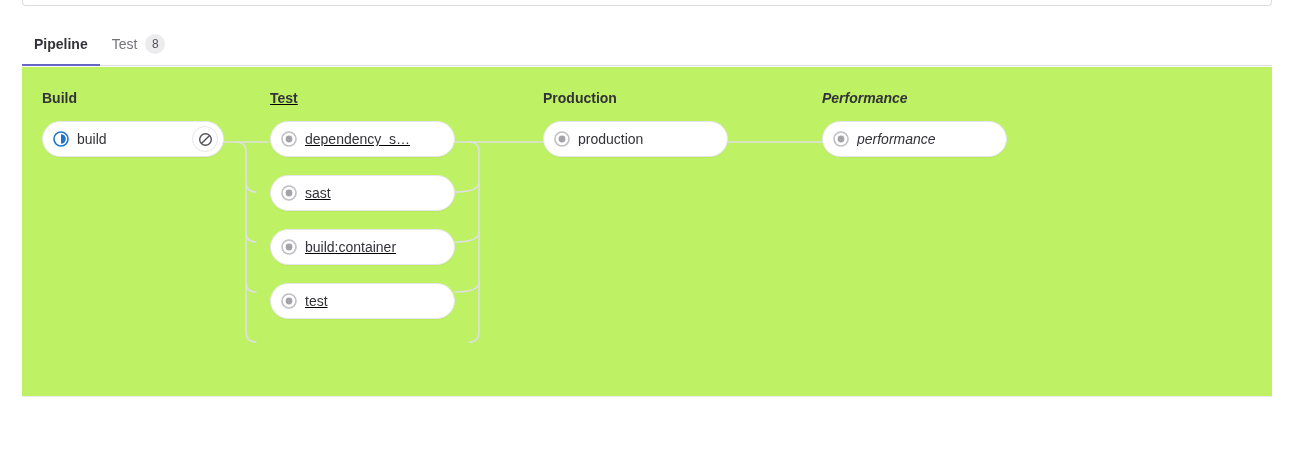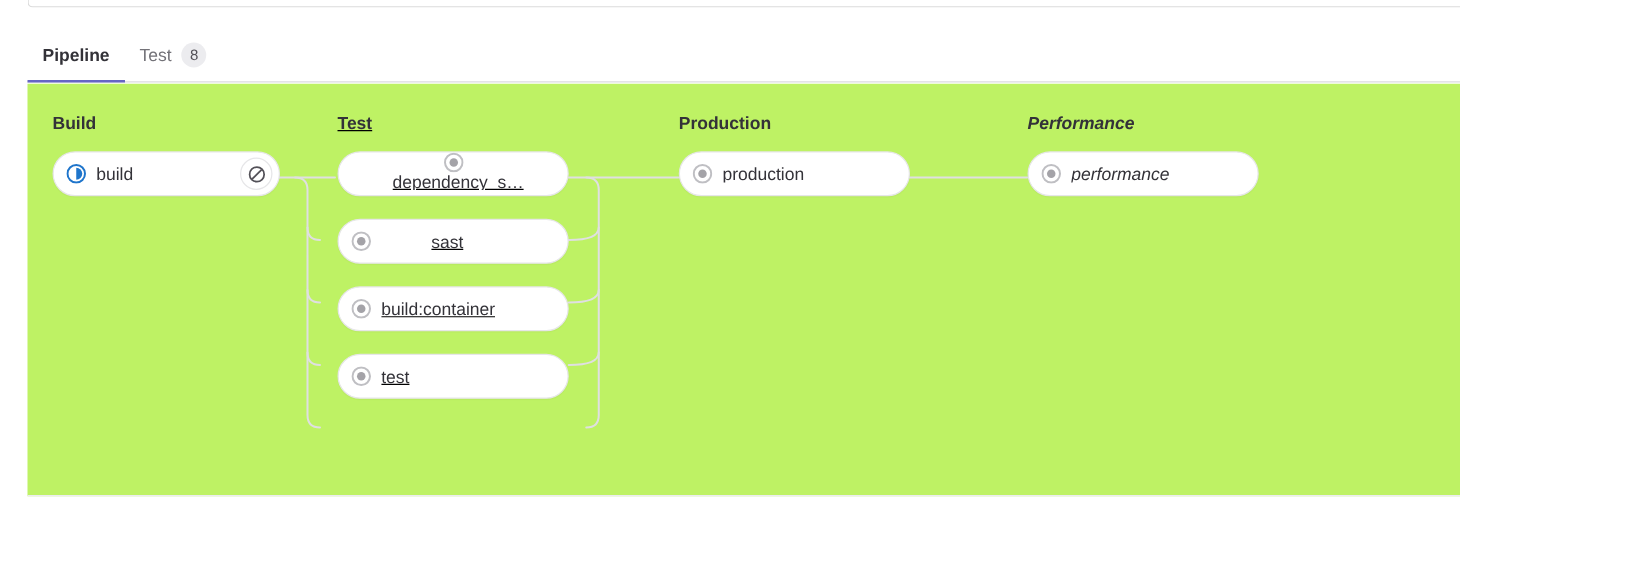--- a/index.html
+++ b/index.html
@@ -4,21 +4,21 @@
 <style>
   * { box-sizing: border-box; }
   html, body {
     margin: 0; padding: 0;
     width: 1300px; height: 458px;
     background: #ffffff;
     font-family: "Liberation Sans", sans-serif;
     -webkit-font-smoothing: antialiased;
   }
 
-  .page { position: relative; width: 1168px; height: 458px; overflow: hidden; }
+  .page { position: relative; width: 1300px; height: 458px; overflow: hidden; }
 
   
   .top-card-edge {
     position: absolute; left: 22px; top: 0; width: 1250px; height: 6px;
     border: 1px solid #dbdbdb; border-top: none;
     border-radius: 0 0 4px 4px;
     background: #ffffff;
   }
 
   
@@ -147,29 +147,29 @@
           </span>
         </div>
       </div>
     </div>
 
     <div class="stage" style="left:248px; top:22px; width:185px;text-decoration:underline;">
       <div class="stage-title">Test</div>
       <div class="jobs">
 
 
-        <div class="job-pill" style="width:185px;flex-direction:column;">
+        <div class="job-pill" style="width:185px;">
           <svg class="status-icon" viewBox="0 0 16 16">
             <circle cx="8" cy="8" r="7" fill="none" stroke="#bfbfc3" stroke-width="1.6"></circle>
             <circle cx="8" cy="8" r="3.4" fill="#a4a3a8"></circle>
           </svg>
           <span class="job-label">dependency_s…</span>
         </div>
 
-        <div class="job-pill" style="width:185px;gap:40px;">
+        <div class="job-pill" style="width:185px;">
           <svg class="status-icon" viewBox="0 0 16 16">
             <circle cx="8" cy="8" r="7" fill="none" stroke="#bfbfc3" stroke-width="1.6"></circle>
             <circle cx="8" cy="8" r="3.4" fill="#a4a3a8"></circle>
           </svg>
           <span class="job-label">sast</span>
         </div>
 
         <div class="job-pill" style="width:185px;">
           <svg class="status-icon" viewBox="0 0 16 16">
             <circle cx="8" cy="8" r="7" fill="none" stroke="#bfbfc3" stroke-width="1.6"></circle>

